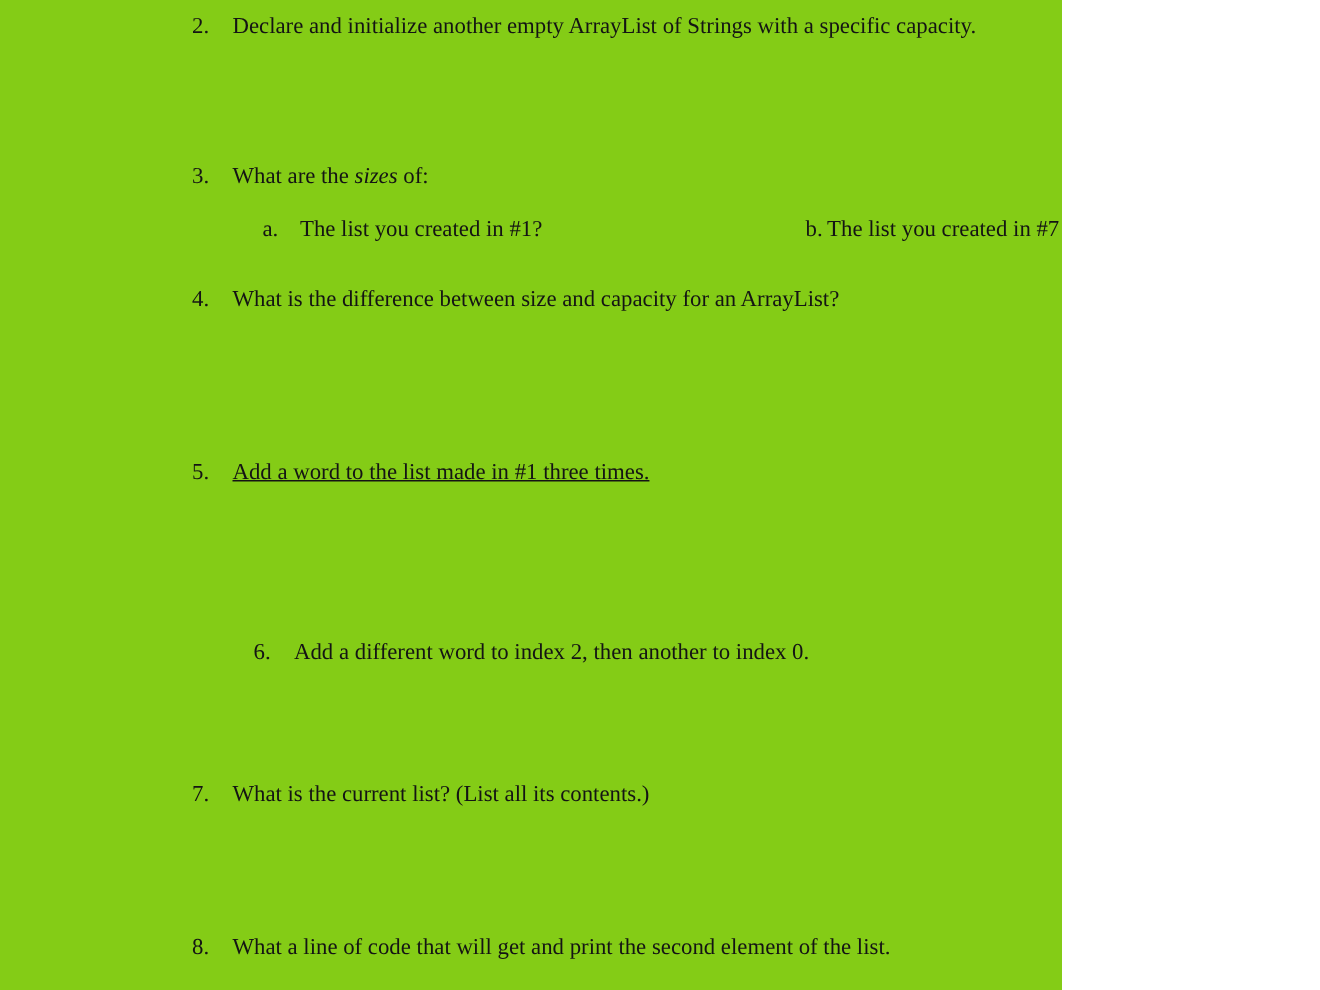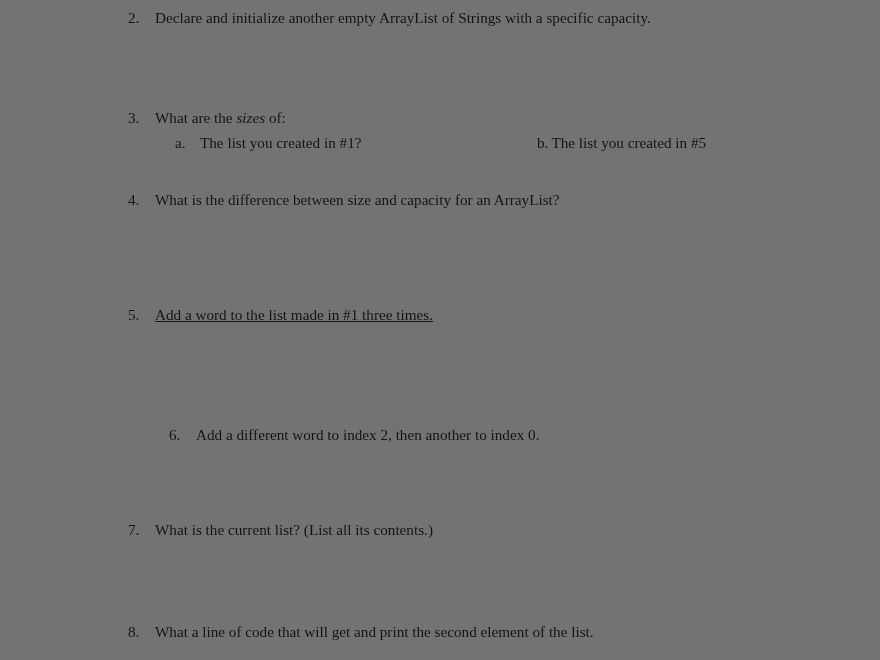--- a/index.html
+++ b/index.html
@@ -12,23 +12,23 @@
     width: 880px;
     height: 660px;
     overflow: hidden;
     font-family: "Liberation Serif", "DejaVu Serif", serif;
     color: #141414;
     -webkit-font-smoothing: antialiased;
   }
 
   .page {
     position: relative;
-    width: 880px;
+    width: 708px;
     height: 660px;
-    background: #737373;
+    background: #84cc16;
   }
 
   
   .qitem {
     position: absolute;
     left: 128px;
     width: 720px;
     font-size: 15.2px;
     line-height: 1.38;
     white-space: nowrap;
@@ -46,21 +46,21 @@
 
   .qtext em {
     font-style: italic;
     margin-top: 48px;
   }
 
   
   .subrow {
     position: relative;
     height: 22px;
-    margin-top: 4px;
+    margin-top: 14px;
     white-space: nowrap;
   }
 
   .sub-a {
     position: absolute;
     left: 47px;
     font-size: 15.2px;
   }
 
   .sub-a .sublabel {
@@ -85,21 +85,21 @@
 <div class="page">
 
   <div class="qitem" style="top:8px;">
     <span class="qnum">2.</span><span class="qtext">Declare and initialize another empty ArrayList of Strings with a specific capacity.</span>
   </div>
 
   <div class="qitem" style="top:108px;">
     <span class="qnum">3.</span><span class="qtext"><span>What are the </span><em>sizes</em><span> of:</span></span>
     <div class="subrow">
       <span class="sub-a"><span class="sublabel">a.</span><span>The list you created in #1?</span></span>
-      <span class="sub-b"><span class="sublabel">b.</span><span>The list you created in #5</span></span>
+      <span class="sub-b"><span class="sublabel">b.</span><span>The list you created in #7</span></span>
     </div>
   </div>
 
   <div class="qitem" style="top:190px;">
     <span class="qnum">4.</span><span class="qtext">What is the difference between size and capacity for an ArrayList?</span>
   </div>
 
   <div class="qitem" style="top:305px;text-decoration:underline;">
     <span class="qnum">5.</span><span class="qtext">Add a word to the list made in #1 three times.</span>
   </div>

